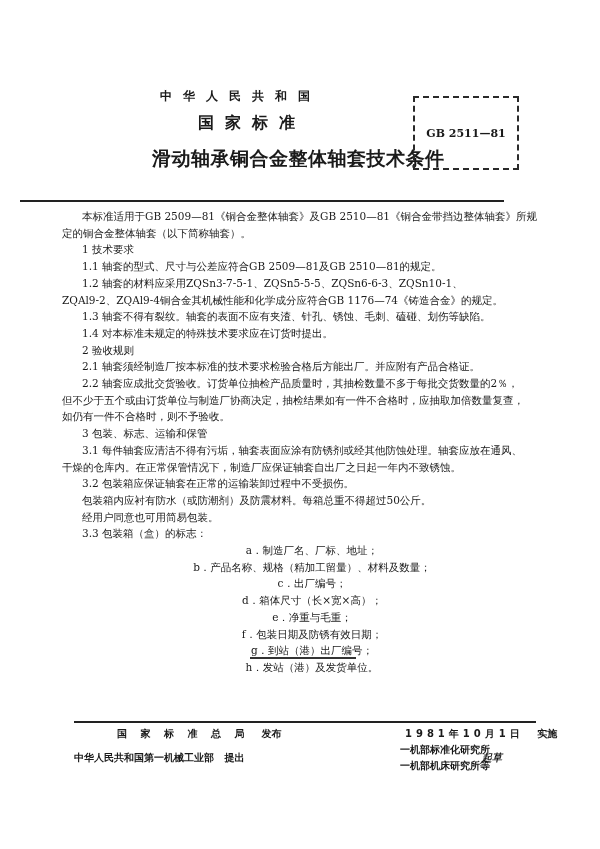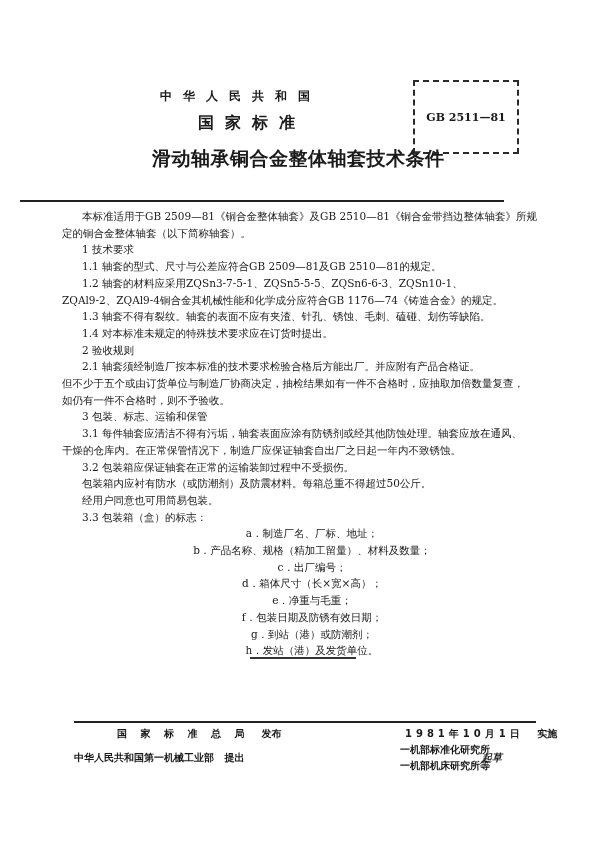--- a/index.html
+++ b/index.html
@@ -18,21 +18,21 @@
       left: 198px; top: 113px;
       font-family: "DejaVu Sans", "Liberation Sans", sans-serif;
       font-weight: bold; font-size: 16px; letter-spacing: 11px; white-space: nowrap;
     }
     .title {
       left: 118px; top: 146px;
       font-family: "DejaVu Sans", "Liberation Sans", sans-serif;
       font-weight: bold; font-size: 19px; letter-spacing: 0.5px; white-space: nowrap; margin-left: 34px;
     }
     .codebox {
-      left: 413px; top: 80px; width: 102px; height: 70px;
+      left: 413px; top: 96px; width: 102px; height: 70px;
       border: 2px dashed #2a2a2a;
       display: flex; align-items: center; justify-content: center;
       font-family: "DejaVu Serif", serif; font-weight: bold; font-size: 11px;
     }
     .rule-top { left: 20px; top: 200px; width: 484px; height: 2px; background: #222; }
     .body-text {
       left: 62px; top: 208px; width: 476px;
       font-size: 10.5px; line-height: 16.7px;
     }
     .p { margin: 0; white-space: nowrap; }
@@ -70,38 +70,39 @@
 
   <p class="p ind">1 技术要求</p>
   <p class="p ind">1.1 轴套的型式、尺寸与公差应符合GB 2509—81及GB 2510—81的规定。</p>
   <p class="p ind">1.2 轴套的材料应采用ZQSn3-7-5-1、ZQSn5-5-5、ZQSn6-6-3、ZQSn10-1、</p>
   <p class="p">ZQAl9-2、ZQAl9-4铜合金其机械性能和化学成分应符合GB 1176—74《铸造合金》的规定。</p>
   <p class="p ind">1.3 轴套不得有裂纹。轴套的表面不应有夹渣、针孔、锈蚀、毛刺、磕碰、划伤等缺陷。</p>
   <p class="p ind">1.4 对本标准未规定的特殊技术要求应在订货时提出。</p>
 
   <p class="p ind">2 验收规则</p>
   <p class="p ind">2.1 轴套须经制造厂按本标准的技术要求检验合格后方能出厂。并应附有产品合格证。</p>
+  <p class="p ind">2.2 轴套应成批交货验收。订货单位抽检产品质量时，其抽检数量不多于每批交货数量的2％，</p>
   <p class="p">但不少于五个或由订货单位与制造厂协商决定，抽检结果如有一件不合格时，应抽取加倍数量复查，</p>
   <p class="p">如仍有一件不合格时，则不予验收。</p>
 
   <p class="p ind">3 包装、标志、运输和保管</p>
   <p class="p ind">3.1 每件轴套应清洁不得有污垢，轴套表面应涂有防锈剂或经其他防蚀处理。轴套应放在通风、</p>
   <p class="p">干燥的仓库内。在正常保管情况下，制造厂应保证轴套自出厂之日起一年内不致锈蚀。</p>
   <p class="p ind">3.2 包装箱应保证轴套在正常的运输装卸过程中不受损伤。</p>
   <p class="p ind">包装箱内应衬有防水（或防潮剂）及防震材料。每箱总重不得超过50公斤。</p>
   <p class="p ind">经用户同意也可用简易包装。</p>
 
   <p class="p ind">3.3 包装箱（盒）的标志：</p>
   <p class="p ind2">a．制造厂名、厂标、地址；</p>
   <p class="p ind2">b．产品名称、规格（精加工留量）、材料及数量；</p>
   <p class="p ind2">c．出厂编号；</p>
   <p class="p ind2">d．箱体尺寸（长×宽×高）；</p>
   <p class="p ind2">e．净重与毛重；</p>
   <p class="p ind2">f．包装日期及防锈有效日期；</p>
-  <p class="p ind2">g．到站（港）或防潮剂；</p>
+  <p class="p ind2">g．到站（港）出厂编号；</p>
   <p class="p ind2">h．发站（港）及发货单位。</p>
 </div>
 
 <div class="abs center-rule"></div>
 <div class="abs rule-bottom"></div>
 
 <div class="abs footer issuer">
   <span class="spaced">国家标准总局</span>
   <span>发布</span>
 </div>

